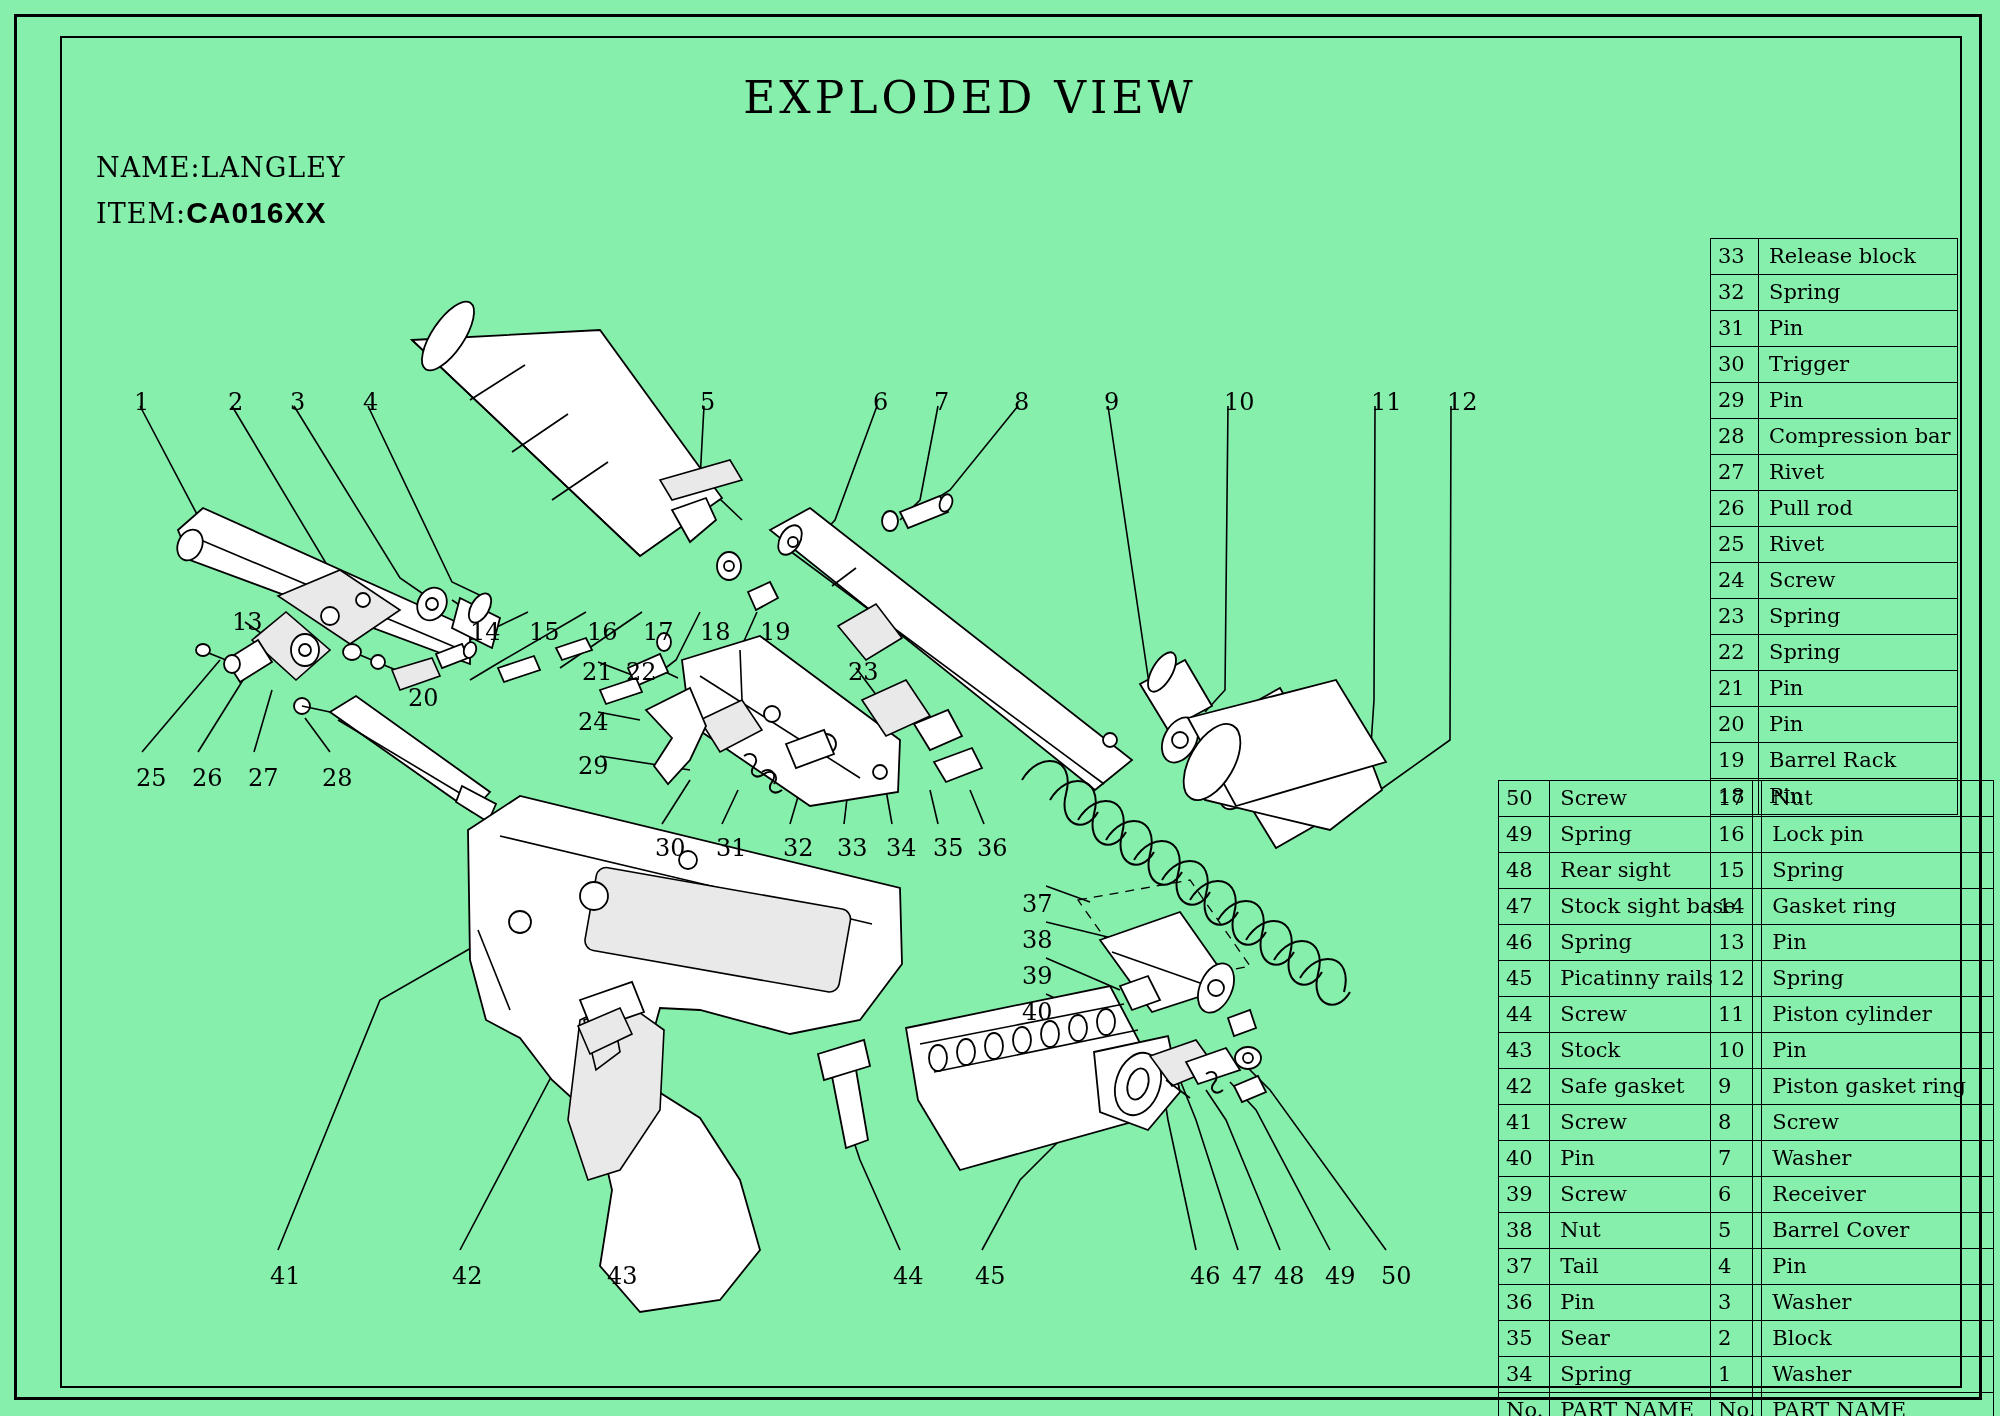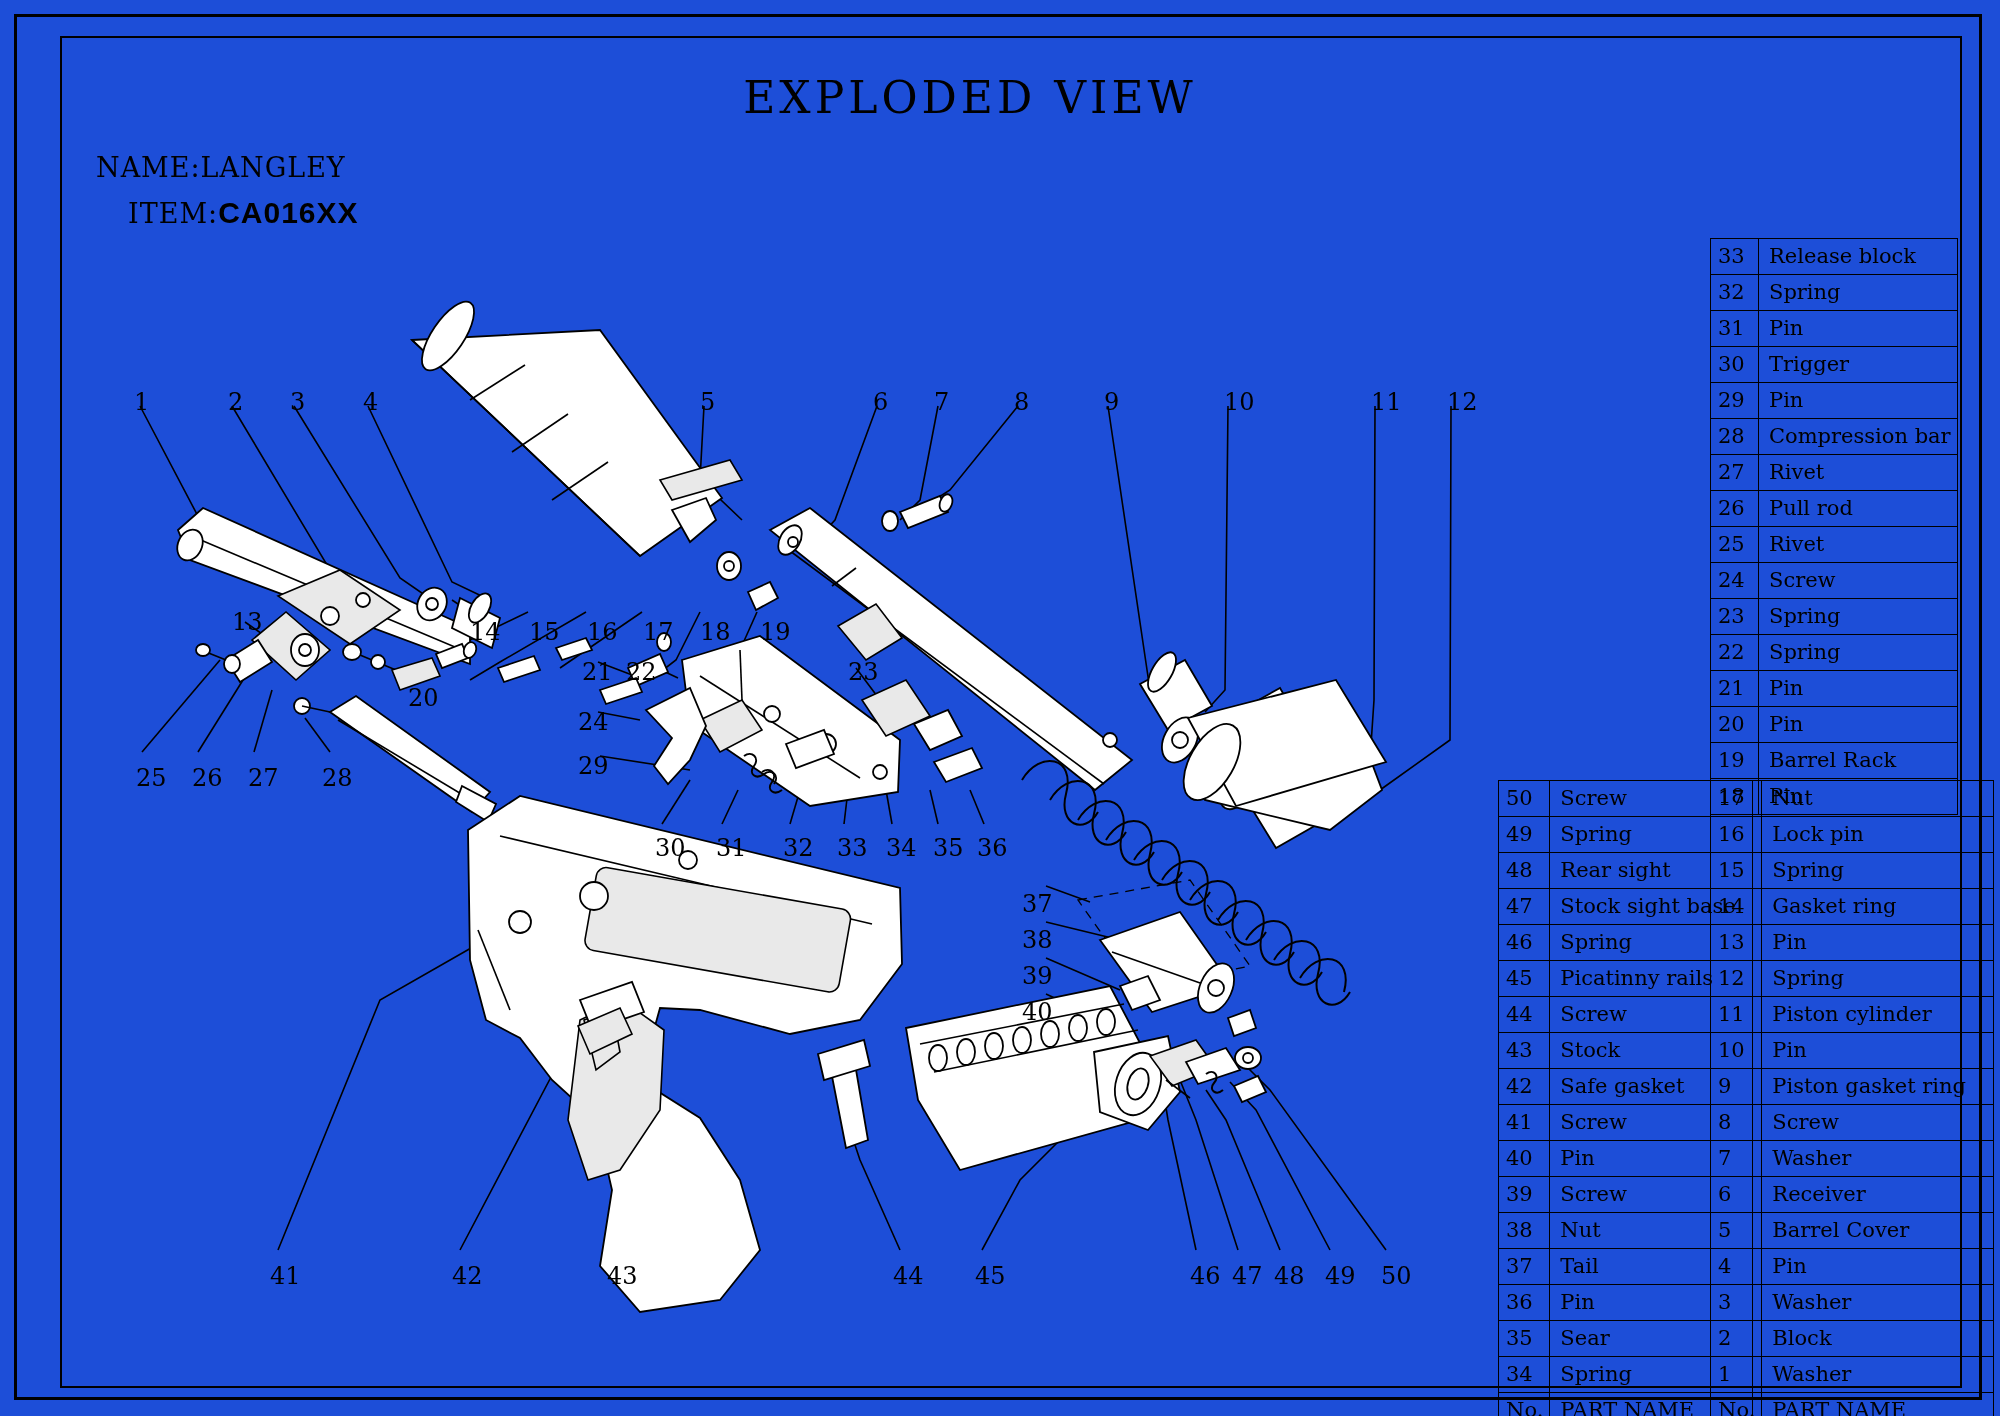--- a/index.html
+++ b/index.html
@@ -1,22 +1,22 @@
 <!DOCTYPE html>
 <html><head>
 <meta charset="utf-8">
 <style>
   html,body{margin:0;padding:0;background:#fff;}
   body{width:2000px;height:1416px;font-family:"DejaVu Serif",serif;color:#000;overflow:hidden;}
-  #sheet{position:relative;width:2000px;height:1416px;background:#1d4ed8;}
+  #sheet{position:relative;width:2000px;height:1416px;background:#86efac;}
   .frame-outer{position:absolute;left:14px;top:14px;width:1968px;height:1386px;border:3px solid #000;box-sizing:border-box;}
   .frame-inner{position:absolute;left:60px;top:36px;width:1902px;height:1352px;border:2px solid #000;box-sizing:border-box;}
   .title{position:absolute;left:0;top:72px;width:1940px;text-align:center;font-size:44px;letter-spacing:4px;font-family:"DejaVu Serif",serif;}
   .model{position:absolute;left:96px;top:152px;font-size:27px;letter-spacing:1px;}
-  .item{position:absolute;left:96px;top:196px;font-size:27px;letter-spacing:1px;margin-left:32px;}
+  .item{position:absolute;left:96px;top:196px;font-size:27px;letter-spacing:1px;}
   .item b{font-family:"Liberation Sans",sans-serif;font-weight:600;font-size:30px;}
   
   .ptable{position:absolute;border-collapse:collapse;font-family:"DejaVu Serif",serif;font-size:21px;}
   .ptable td{border:1.5px solid #000;padding:1px 6px;height:33px;line-height:33px;vertical-align:middle;white-space:nowrap;}
   .ptable td.num{width:34px;text-align:left;padding-left:7px;}
   .ptable td.nm{padding-left:10px;}
   #tblTopRight{left:1710px;top:238px;}
   #tblTopRight td.nm{width:178px;}
   #tblBotLeft{left:1498px;top:780px;}
   #tblBotLeft td.nm{width:186px;}

